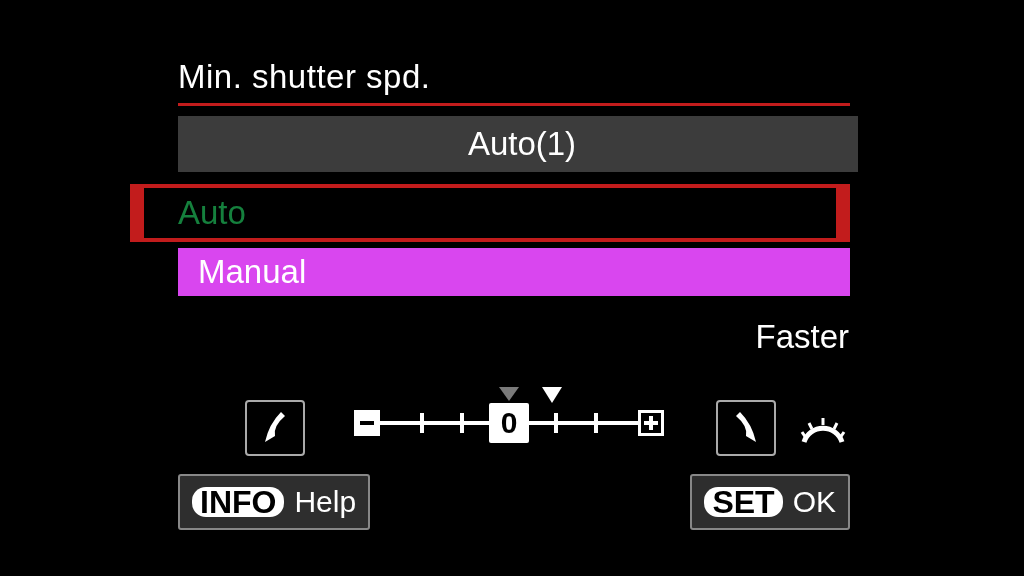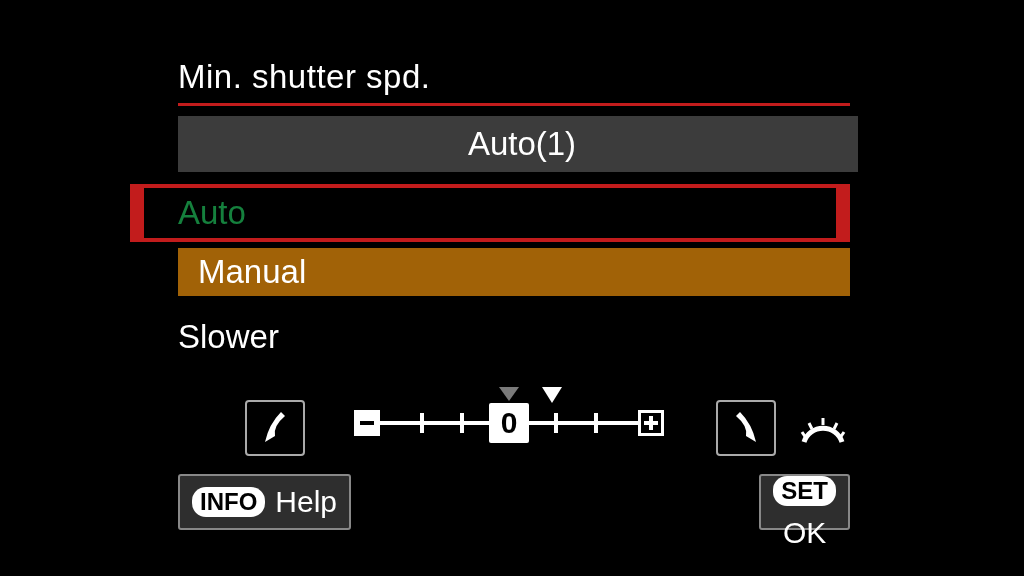--- a/index.html
+++ b/index.html
@@ -5,21 +5,21 @@
   html,body{margin:0;padding:0;background:#000;width:1024px;height:576px;overflow:hidden;font-family:"Segoe UI","Helvetica Neue",Arial,sans-serif;color:#fff;font-weight:300;}
   .screen{position:relative;width:1024px;height:576px;}
 
   .title{position:absolute;left:178px;top:58px;font-size:33px;letter-spacing:.5px}
   .redline{position:absolute;left:178px;top:103px;width:672px;height:3px;background:#c21c1c;}
 
   .value-banner{position:absolute;left:178px;top:116px;width:672px;height:56px;background:#3c3c3c;display:flex;align-items:center;justify-content:center;font-size:33px;padding-left:8px;}
 
   .opt-auto{position:absolute;left:130px;top:184px;width:720px;height:58px;background:#c21c1c;box-sizing:border-box;}
   .opt-auto-inner{position:absolute;left:14px;top:4px;right:14px;bottom:4px;background:#000;display:flex;align-items:center;padding-left:34px;font-size:33px;color:#15803d;}
-  .opt-manual{position:absolute;left:178px;top:248px;width:672px;height:48px;background:#a16207;display:flex;align-items:center;padding-left:20px;font-size:33px;box-sizing:border-box;}
+  .opt-manual{position:absolute;left:178px;top:248px;width:672px;height:48px;background:#d946ef;display:flex;align-items:center;padding-left:20px;font-size:33px;box-sizing:border-box;}
 
   .lbl-slower{position:absolute;left:178px;top:318px;font-size:33px;}
   .lbl-faster{position:absolute;right:175px;top:318px;font-size:33px;}
 
   
   .slider{position:absolute;left:354px;top:395px;width:310px;height:60px;}
   .cap{position:absolute;top:15px;width:26px;height:26px;border:3px solid #fff;box-sizing:border-box;background:#000;display:flex;align-items:center;justify-content:center;}
   .cap.minus{left:0;background:#fff;}
   .cap.minus::after{content:"";width:14px;height:4px;background:#000;}
   .cap.plus{right:0;}
@@ -33,44 +33,44 @@
   .marker.cur{top:-8px;border-top:16px solid #fff;}
 
   .arrow-btn{position:absolute;top:400px;width:56px;height:52px;border:2px solid #aaa;border-radius:4px;background:#000;}
   .arrow-btn.left{left:245px;}
   .arrow-btn.right{left:716px;}
   .arrow-btn svg{position:absolute;left:0;top:0;width:100%;height:100%;}
 
   .dial{position:absolute;left:800px;top:416px;}
 
   .footer-btn{position:absolute;top:474px;height:52px;border:2px solid #888;border-radius:3px;background:#2e2e2e;display:flex;align-items:center;padding:0 12px;font-size:30px;gap:10px;}
-  .footer-btn .pill{background:#fff;color:#000;font-weight:700;padding:0 8px;border-radius:14px;font-size:24px;line-height:30px;}
+  .footer-btn .pill{background:#fff;color:#000;font-weight:700;padding:0 8px;border-radius:14px;font-size:32px;line-height:30px;}
   .info-btn{left:178px;}
-  .set-btn{right:174px;flex-direction:column;}
+  .set-btn{right:174px;}
 </style>
 </head>
 <body>
 
 <div class="screen">
 
   <div class="title">Min. shutter spd.</div>
   <div class="redline"></div>
 
   <div class="value-banner">
     <span>Auto(1)</span>
   </div>
 
   <div class="opt-auto">
     <div class="opt-auto-inner">Auto</div>
   </div>
   <div class="opt-manual">
     <span>Manual</span>
   </div>
 
-  <div class="lbl-slower">Slower</div>
+  <div class="lbl-faster">Faster</div>
 
   <div class="arrow-btn left">
     <svg viewBox="0 0 56 52">
       <path d="M34 10 Q22 22 18 40 L28 34 Q26 24 38 14 Z" fill="#fff"></path>
     </svg>
   </div>
   <div class="arrow-btn right">
     <svg viewBox="0 0 56 52">
       <path d="M22 10 Q34 22 38 40 L28 34 Q30 24 18 14 Z" fill="#fff"></path>
     </svg>

